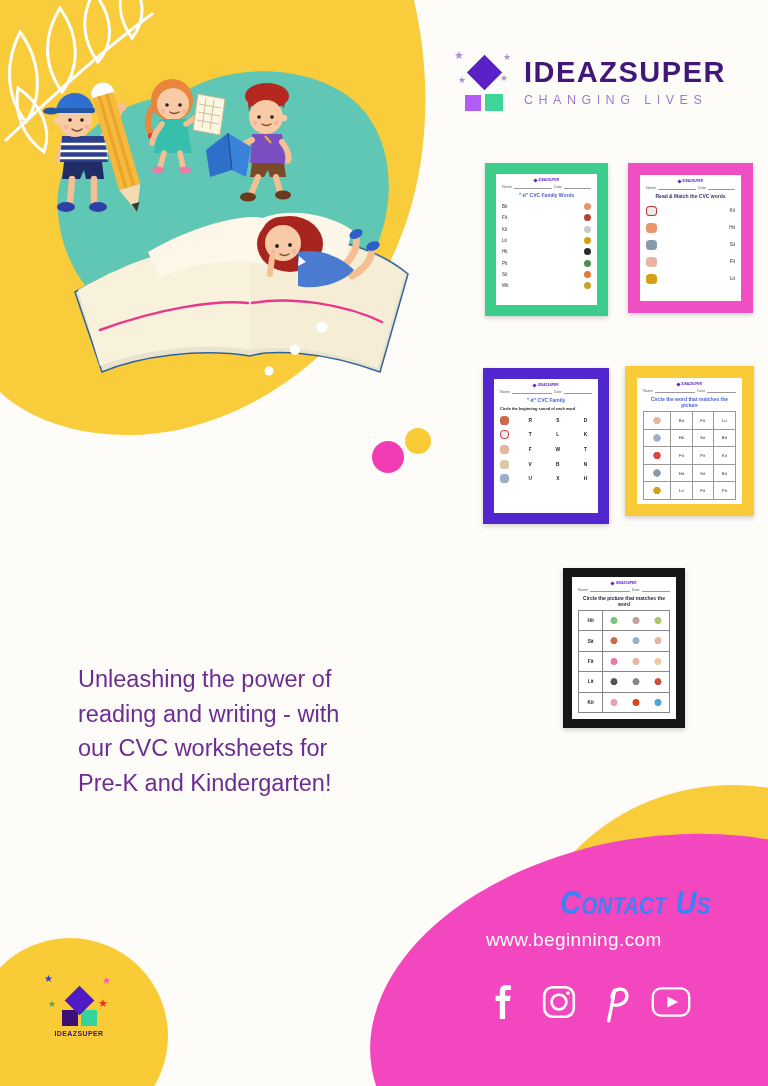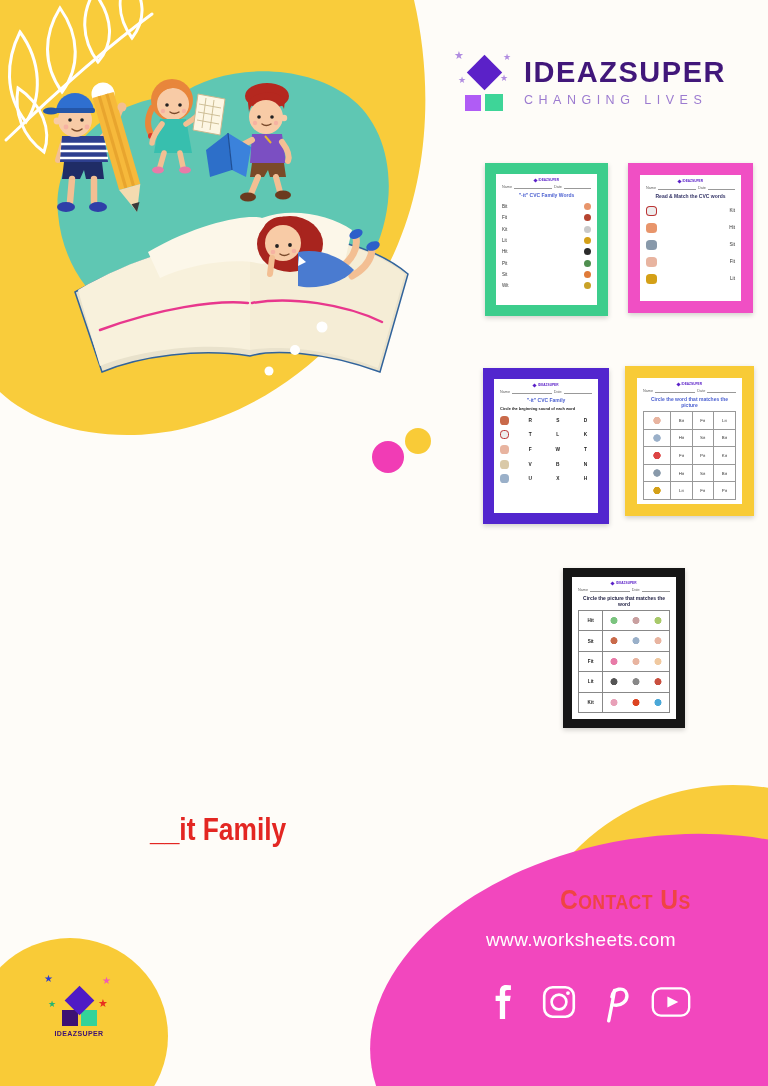--- a/index.html
+++ b/index.html
@@ -72,21 +72,21 @@
   .ws5-row span{border-right:.6px solid #888;display:flex;align-items:center;justify-content:center;font-size:4.6px;font-weight:bold;color:#222;}
   .ws5-row::after{content:'';
     background-image:radial-gradient(circle,var(--c1) 3.2px,transparent 3.8px),radial-gradient(circle,var(--c2) 3.2px,transparent 3.8px),radial-gradient(circle,var(--c3) 3.2px,transparent 3.8px);
     background-size:33.3% 100%;background-position:0 50%,50% 50%,100% 50%;background-repeat:no-repeat;}
   .ws5-row:nth-child(1){--c1:#7BC47F;--c2:#C9A0A0;--c3:#A8C96A}
   .ws5-row:nth-child(2){--c1:#C96A4A;--c2:#9AB0C9;--c3:#E8B4A0}
   .ws5-row:nth-child(3){--c1:#E87BA8;--c2:#E8B4A0;--c3:#F0C9A0}
   .ws5-row:nth-child(4){--c1:#555;--c2:#888;--c3:#C94F3F}
   .ws5-row:nth-child(5){--c1:#E8A0B8;--c2:#D42;--c3:#4AA8D8}
   
-  .contact-heading{left:560px;top:884px;color:#ef4444;font-weight:800;font-size:28px;font-variant:small-caps;letter-spacing:.5px;}
+  .contact-heading{left:560px;top:884px;color:#3b82f6;font-weight:800;font-size:33px;font-variant:small-caps;letter-spacing:.5px;font-style:italic;}
   .contact-site{left:486px;top:929px;color:#fff;font-size:19px;letter-spacing:.4px;}
   .social-row{left:483px;top:980px;display:flex;gap:16px;align-items:center;}
   .social-icon{display:flex;align-items:center;justify-content:center;width:40px;height:44px;cursor:pointer;}
   
   .footer-circle{left:-28px;top:938px;width:196px;height:196px;border-radius:50%;background:#F9CB37;}
   .footer-logo{left:40px;top:986px;width:78px;text-align:center;}
   .f-diamond{width:21px;height:21px;background:#4F1BC5;transform:rotate(45deg);margin:4px auto 0;}
   .f-squares{display:flex;justify-content:center;gap:3px;margin-top:-1px;}
   .f-sq1{width:16px;height:16px;background:#3D1173;}
   .f-sq2{width:16px;height:16px;background:#34D399;}
@@ -436,33 +436,31 @@
           </div>
           <div class="ws5-row">
             <span>Kit</span>
           </div>
         </div>
     </div>
   </div>
 
   <div class="abs hero-title">
   </div>
-  <div class="abs family-label">
-    <span class="condense" style="transform:scaleX(.85)">__it Family</span>
-  </div>
+  <div class="abs hero-desc">Unleashing the power of reading and writing - with our CVC worksheets for Pre-K and Kindergarten!</div>
 
   <svg class="abs" style="left:368px;top:760px" width="400" height="326" viewBox="0 0 400 326">
     <ellipse cx="365" cy="230" rx="215" ry="205" fill="#F9CC3B"></ellipse>
     <ellipse cx="290" cy="262" rx="290" ry="185" fill="#F247BE" transform="rotate(-9 290 262)"></ellipse>
   </svg>
 
   <div class="abs contact-heading">
     <span class="condense" style="transform:scaleX(.88)">Contact Us</span>
   </div>
-  <div class="abs contact-site">www.worksheets.com</div>
+  <div class="abs contact-site">www.beginning.com</div>
   <div class="abs social-row">
     <span class="social-icon">
       <svg width="22" height="38" viewBox="0 0 20 36">
           <path d="M13,2 C9,2 7,4.5 7,8 L7,12 L3,12 L3,17 L7,17 L7,34 L12,34 L12,17 L16.5,17 L17.3,12 L12,12 L12,8.6 C12,7.3 12.6,6.6 14,6.6 L17.5,6.6 L17.5,2.2 Z" fill="#fff"></path>
         </svg>
     </span>
     <span class="social-icon">
       <svg width="38" height="38" viewBox="0 0 36 36">
           <rect x="4" y="4" width="28" height="28" rx="8" fill="none" stroke="#fff" stroke-width="2.5"></rect>
           <circle cx="18" cy="18" r="7" fill="none" stroke="#fff" stroke-width="2.5"></circle>

